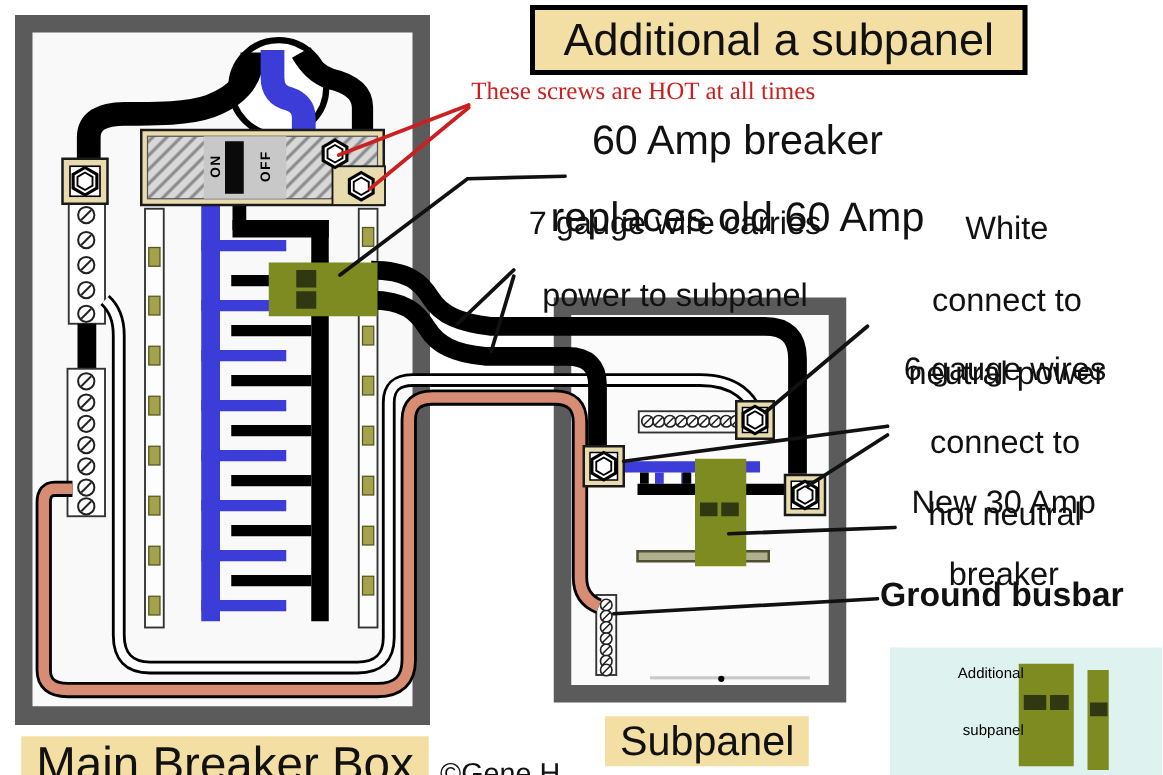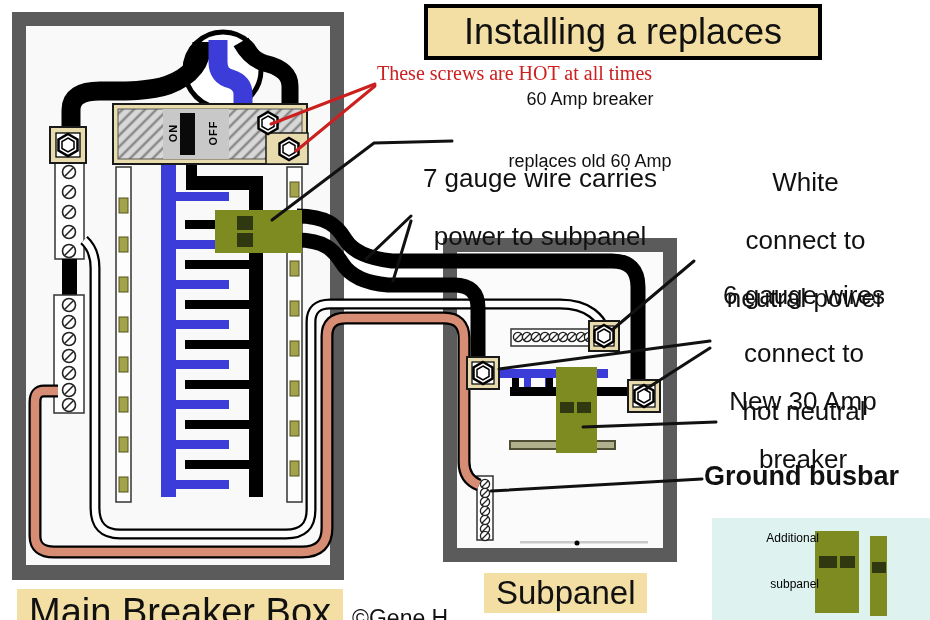--- a/index.html
+++ b/index.html
@@ -4,21 +4,21 @@
 <style>
   html,body{margin:0;padding:0;background:#fff;}
   #stage{position:relative;width:930px;height:620px;overflow:hidden;background:#ffffff;
          font-family:"Liberation Sans",sans-serif;color:#111;}
   #stage svg{position:absolute;left:0;top:0;}
   .lbl{position:absolute;white-space:pre-line;text-align:right;}
   .center{text-align:center;}
   #title-box{left:424px;top:4px;width:390px;height:48px;background:#f3dfa4;
              border:4px solid #000;font-size:36px;line-height:48px;text-align:center;}
   #hot-note{left:377px;top:62px;font-family:"Liberation Serif",serif;font-size:20px;color:#cc2020;}
-  #l60{left:440px;top:84px;width:300px;font-size:18px;line-height:31px;}
+  #l60{left:440px;top:96px;width:300px;font-size:33px;line-height:31px;}
   #lfeed{left:398px;top:164px;width:284px;font-size:26px;line-height:29px;}
   #lwhite{left:703px;top:168px;width:205px;font-size:26px;line-height:29px;}
   #lhot{left:698px;top:281px;width:212px;font-size:26px;line-height:29px;}
   #lnew30{left:707px;top:387px;width:192px;font-size:26px;line-height:29px;}
   #lground{left:704px;top:461px;font-size:27px;font-weight:bold;}
   #ladd{left:719px;top:527px;width:100px;font-size:12px;line-height:23px;color:#000000;}
   #cap-main{left:17px;top:589px;background:#f3dfa4;font-size:38px;line-height:46px;padding:0 12px;}
   #cap-sub{left:484px;top:573px;background:#f3dfa4;font-size:33px;line-height:40px;padding:0 12px;}
   #credit{left:352px;top:605px;font-size:23px;}
   .sw{position:absolute;font-size:11px;font-weight:bold;letter-spacing:1px;color:#000;
@@ -257,21 +257,21 @@
   <g>
     <rect x="712" y="518" width="218" height="102" fill="#def2ef"></rect>
     <rect x="815" y="531" width="44" height="82" fill="#7d8b21"></rect>
     <rect x="819" y="556" width="18" height="12" fill="#2f3810"></rect>
     <rect x="840" y="556" width="15" height="12" fill="#2f3810"></rect>
     <rect x="870" y="536" width="17" height="80" fill="#7d8b21"></rect>
     <rect x="872" y="562" width="14" height="11" fill="#2f3810"></rect>
   </g>
 </svg>
 
-<div class="lbl" id="title-box">Installing a replaces</div>
+<div class="lbl" id="title-box">Additional a subpanel</div>
 
 <div class="lbl" id="hot-note">These screws are HOT at all times</div>
 
 <div class="lbl center" id="l60"><span>60 Amp breaker</span><br>
 <span>replaces old 60 Amp</span></div>
 
 <div class="lbl center" id="lfeed"><span>7 gauge wire carries</span><br>
 <span>power to subpanel</span></div>
 
 <div class="lbl center" id="lwhite"><span>White</span><br>

